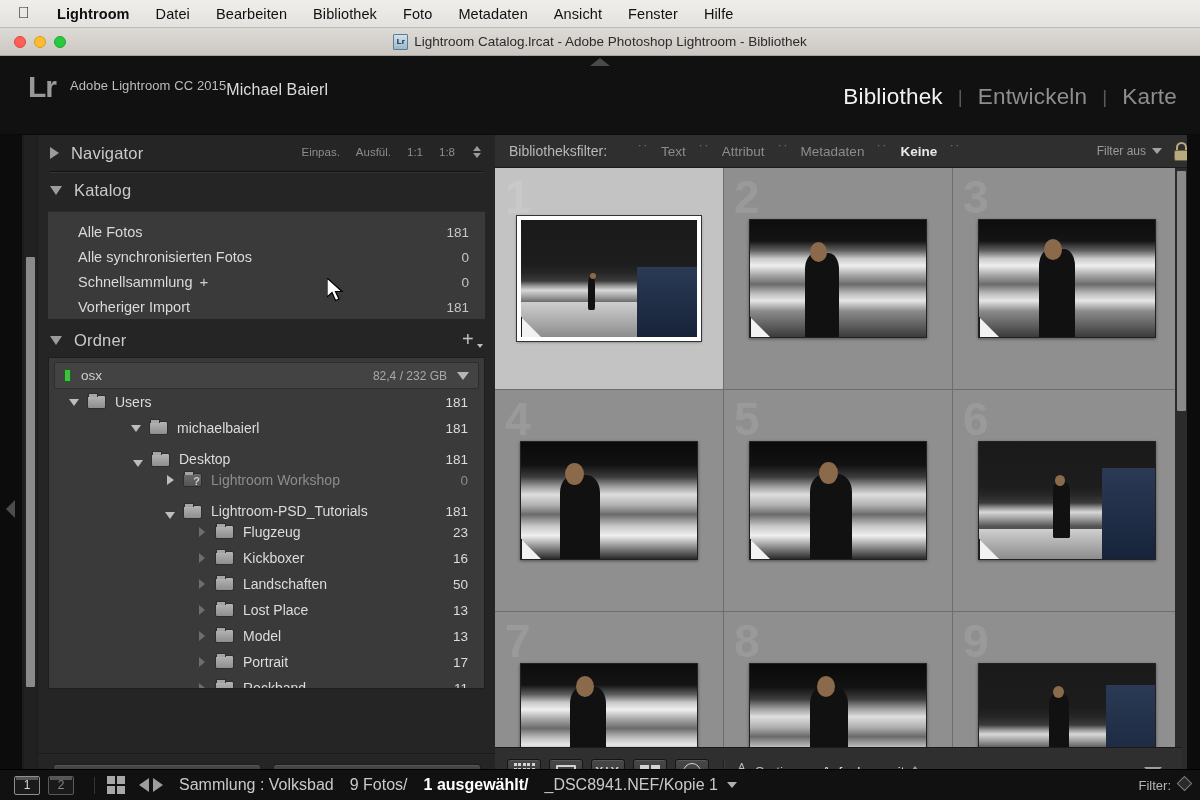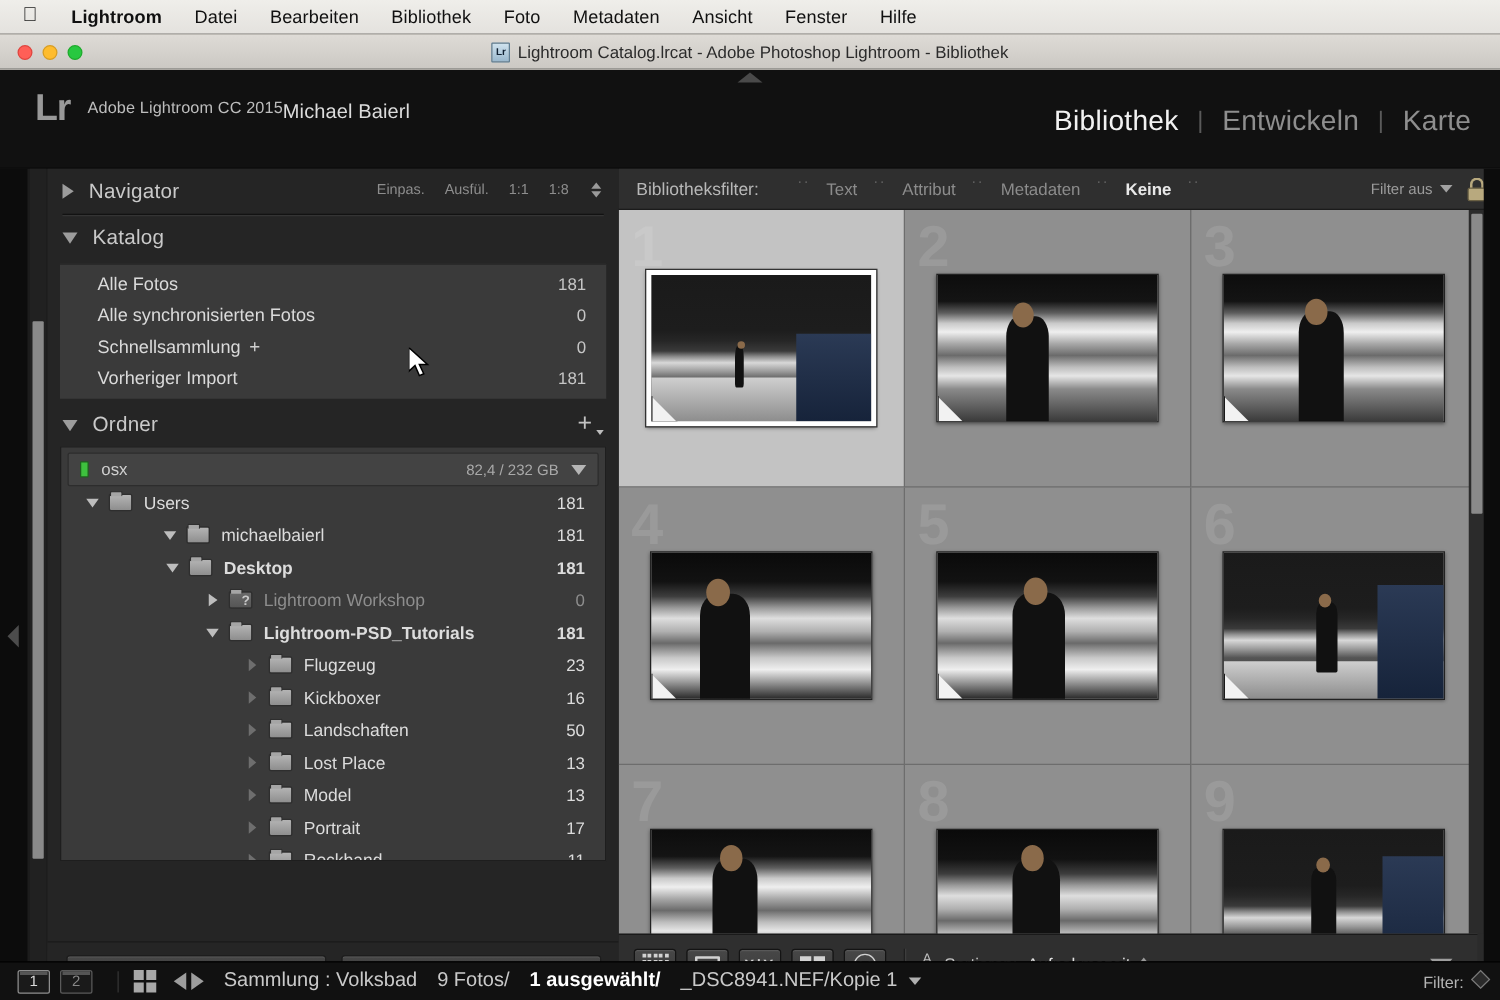--- a/index.html
+++ b/index.html
@@ -118,21 +118,21 @@
   .zl-stepper { display: flex; flex-direction: column; gap: 2px; margin-left: 2px;}
   .st-up { width:0;height:0;border-left:4px solid transparent;border-right:4px solid transparent;border-bottom:5px solid #9a9a9a;}
   .st-dn { width:0;height:0;border-left:4px solid transparent;border-right:4px solid transparent;border-top:5px solid #9a9a9a;}
 
   .catalog-box {
     margin: 3px 10px 0 10px; background: #3a3a3a;
     border-top: 1px solid #2a2a2a;
     padding: 3px 0 4px 0;
   }
   .cat-row {
-    display: flex; align-items: center; height: 25px;
+    display: flex; align-items: flex-end; height: 25px;
     padding: 0 16px 0 30px; font-size: 14.5px; color: #dadada;
   }
   .cat-row .count { margin-left: auto; color: #c6c6c6; font-size: 13.5px; }
   .cat-plus { color: #cfcfcf; margin-left: 7px; font-size: 15px; }
 
   .ordner-head { height: 34px; margin-top: 4px; }
   .plus-icon {
     position: absolute; right: 16px; top: 8px; width: 17px; height: 17px;
     color: #c2c2c2; font-size: 20px; line-height: 17px; font-weight: 300;
   }
@@ -147,21 +147,21 @@
     display: flex; align-items: center; height: 27px; margin: 4px 5px 0 5px;
     background: #434343; border: 1px solid #2d2d2d; border-radius: 2px;
     padding: 0 9px 0 9px; font-size: 13.5px; color: #cfcfcf;
   }
   .vol-led { width: 7px; height: 13px; background: #3ec13e; border: 1px solid #1f5f1f; border-radius: 1px; margin-right: 10px;}
   .vol-size { margin-left: auto; font-size: 12px; color: #a9a9a9; }
   .vol-tri { width:0;height:0;border-left:6px solid transparent;border-right:6px solid transparent;border-top:8px solid #b5b5b5; margin-left:10px;}
 
   .f-row { display: flex; align-items: center; height: 26px; font-size: 14px; color: #dcdcdc; padding-right: 16px; }
   .f-row.dim { color: #8d8d8d; }
-  .f-row.bold { font-weight: bold; }
+  .f-row.bold { font-weight: normal; align-items: flex-end; }
   .f-tri { width: 14px; display:flex; align-items:center; justify-content:center; flex: 0 0 14px;}
   .f-tri i.down { width:0;height:0;border-left:5.5px solid transparent;border-right:5.5px solid transparent;border-top:7px solid #bdbdbd; display:block;}
   .f-tri i.right { width:0;height:0;border-top:5.5px solid transparent;border-bottom:5.5px solid transparent;border-left:7px solid #bdbdbd; display:block;}
   .f-tri i.right-dim { width:0;height:0;border-top:5px solid transparent;border-bottom:5px solid transparent;border-left:6px solid #6e6e6e; display:block;}
   .folder-ico {
     width: 19px; height: 14px; margin: 0 9px 0 6px; flex:0 0 19px;
     background: linear-gradient(180deg,#b4b4b4,#8e8e8e);
     border: 1px solid #2e2e2e; border-radius: 1px 2px 2px 2px; position: relative;
   }
   .folder-ico::before {

